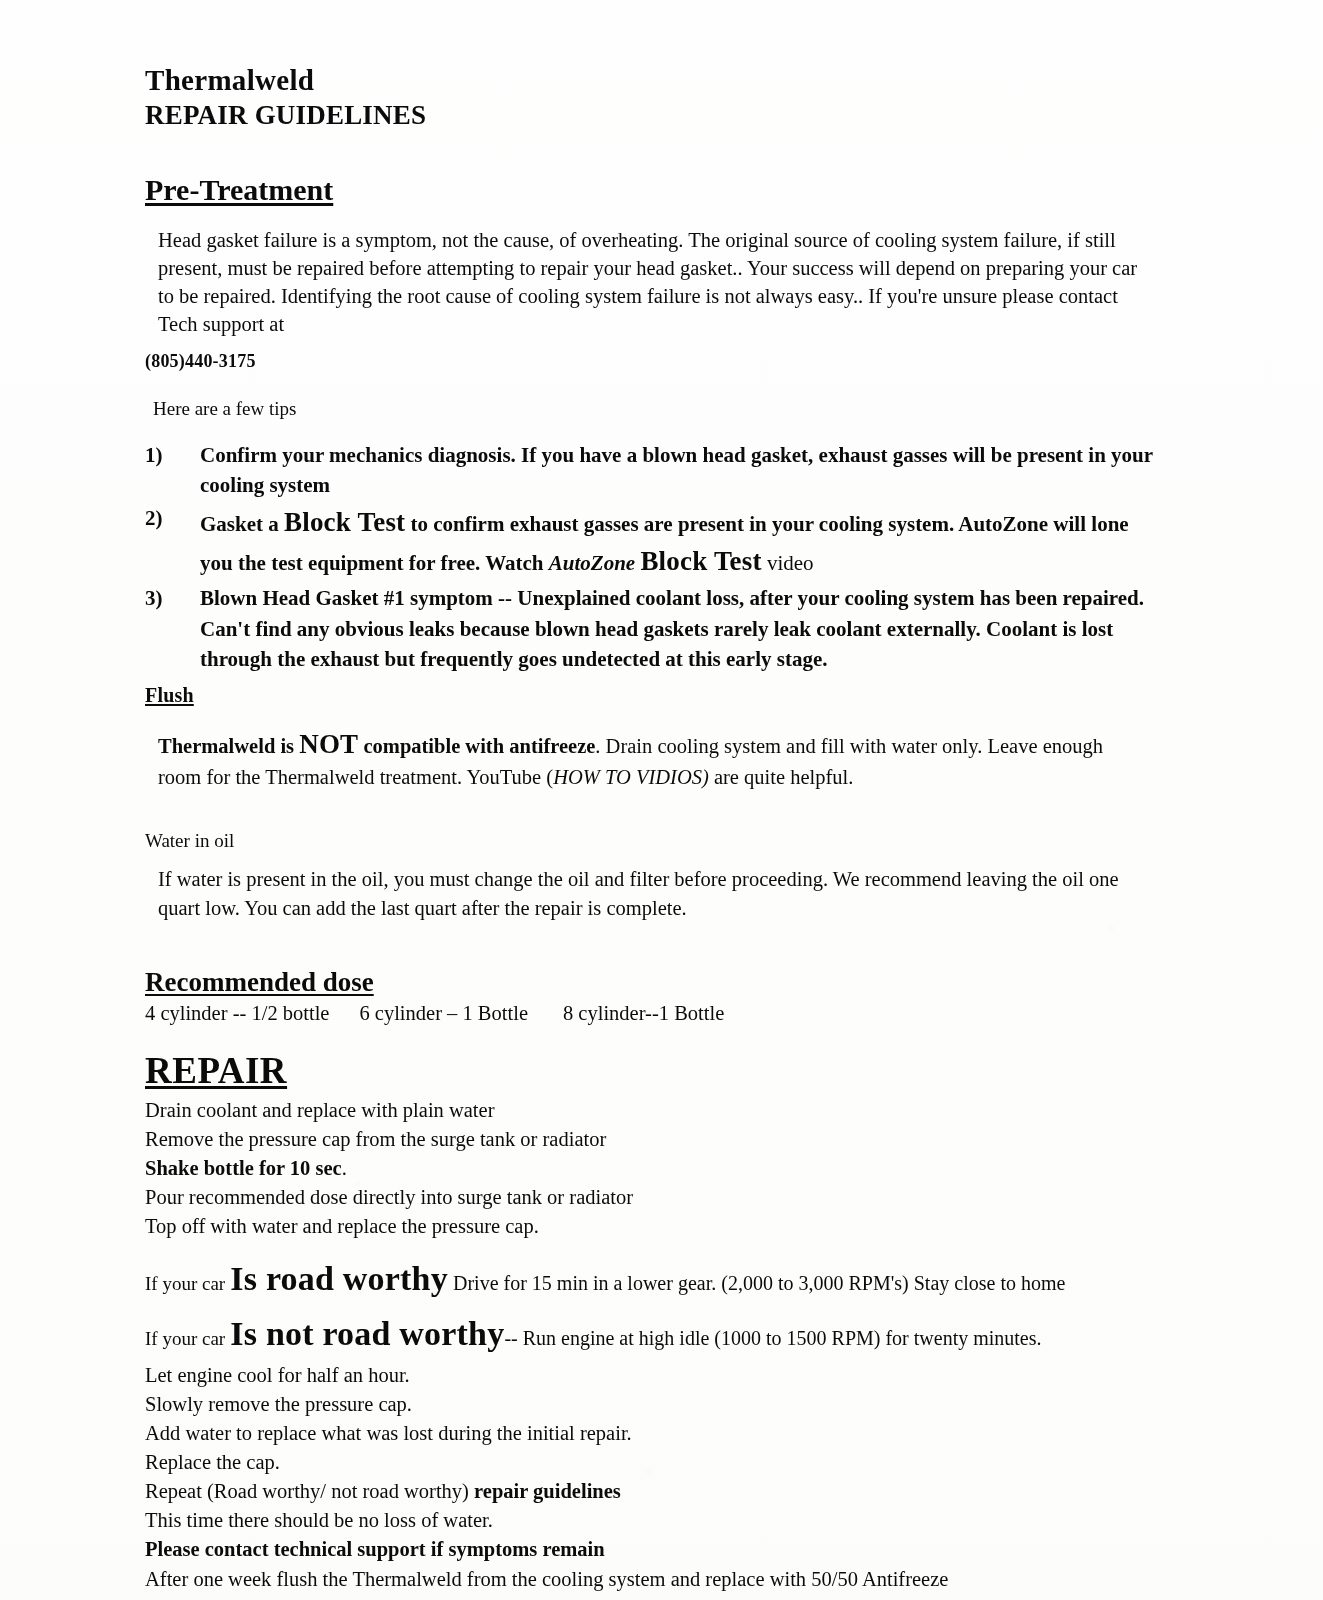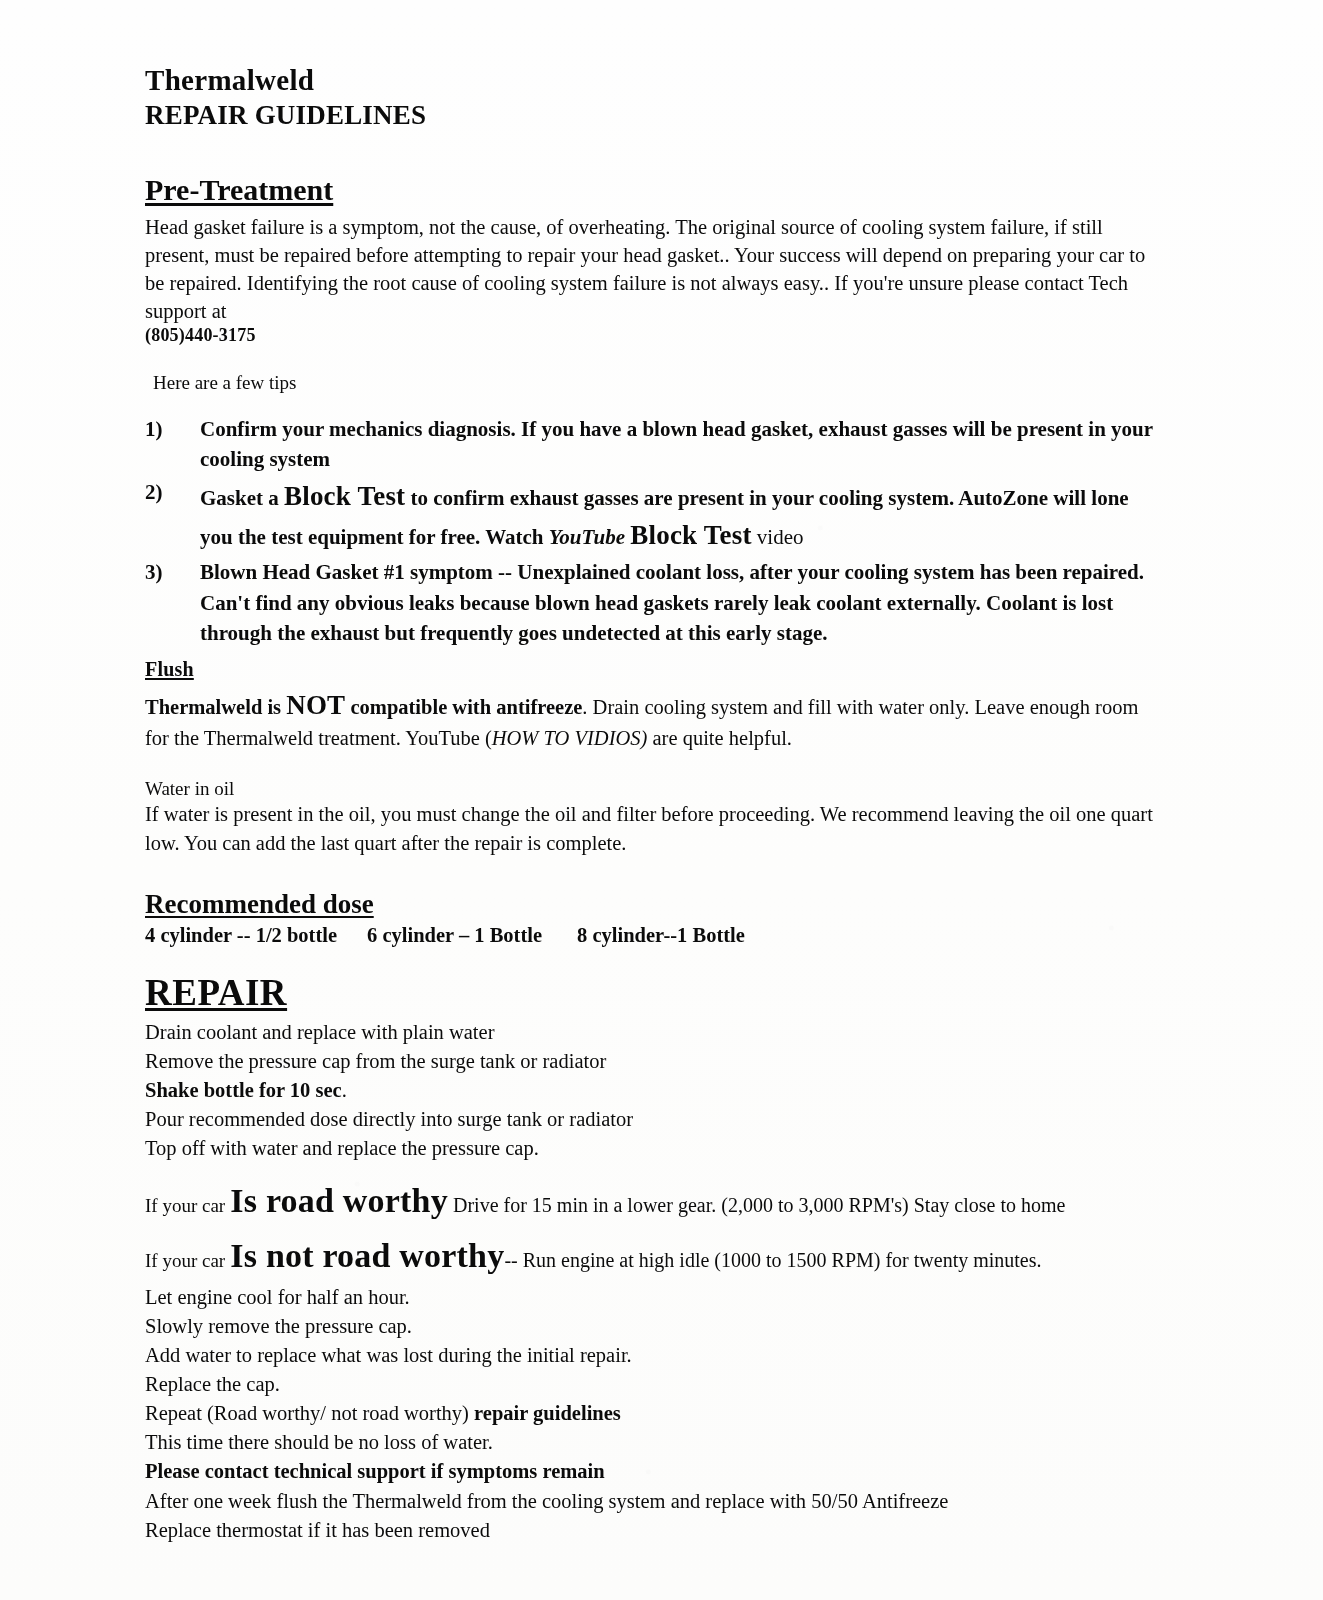--- a/index.html
+++ b/index.html
@@ -77,21 +77,21 @@
     text-underline-offset: 2px;
     display: inline-block;
     margin: 0;
     letter-spacing: 0.2px;
   }
 
   
   .para {
     font-size: 20.5px;
     line-height: 1.37;
-    margin: 0;
+    margin: 13px;
   }
   .line {
     font-size: 20.5px;
     line-height: 1.42;
     margin: 0;
     white-space: nowrap;
   }
   .b { font-weight: bold; }
   .i { font-style: italic; }
   .phone {
@@ -122,21 +122,21 @@
     position: absolute;
     left: 0;
     top: 0;
     width: 40px;
     text-align: left;
     font-weight: bold;
   }
 
   .dose-row {
     font-size: 20.5px;
-    font-weight: bold;
+    font-weight: normal;
     white-space: nowrap;
   }
   .dose-row .cell { display: inline-block; }
   .dose-row .cell.c2 { margin-left: 30px; }
   .dose-row .cell.c3 { margin-left: 35px; }
 
   .rw-line {
     font-size: 20.5px;
     line-height: 1.2;
     white-space: nowrap;
@@ -170,21 +170,21 @@
 
       <div style="height:20px"></div>
 
       <ol class="tips tips-wrap">
         <li>
           <span class="num">1)</span>
           <span>Confirm your mechanics diagnosis. If you have a blown head gasket, exhaust gasses will be present in your cooling system</span>
         </li>
         <li>
           <span class="num">2)</span>
-          <span>Gasket a </span><span class="xl">Block Test</span><span> to confirm exhaust gasses are present in your cooling system.  AutoZone will lone you the test equipment for free. Watch </span><span class="i">YouTube</span> <span class="xl">Block Test</span><span style="font-weight:normal"> video</span>
+          <span>Gasket a </span><span class="xl">Block Test</span><span> to confirm exhaust gasses are present in your cooling system.  AutoZone will lone you the test equipment for free. Watch </span><span class="i">AutoZone</span> <span class="xl">Block Test</span><span style="font-weight:normal"> video</span>
         </li>
         <li>
           <span class="num">3)</span>
           <span>Blown Head Gasket #1 symptom -- Unexplained coolant loss, after your cooling system has been repaired.  Can't find any obvious leaks because blown head gaskets rarely leak coolant externally. Coolant is lost through the exhaust but frequently goes undetected at this early stage.</span>
         </li>
       </ol>
     </div>
 
     <div style="height:8px"></div>
 

